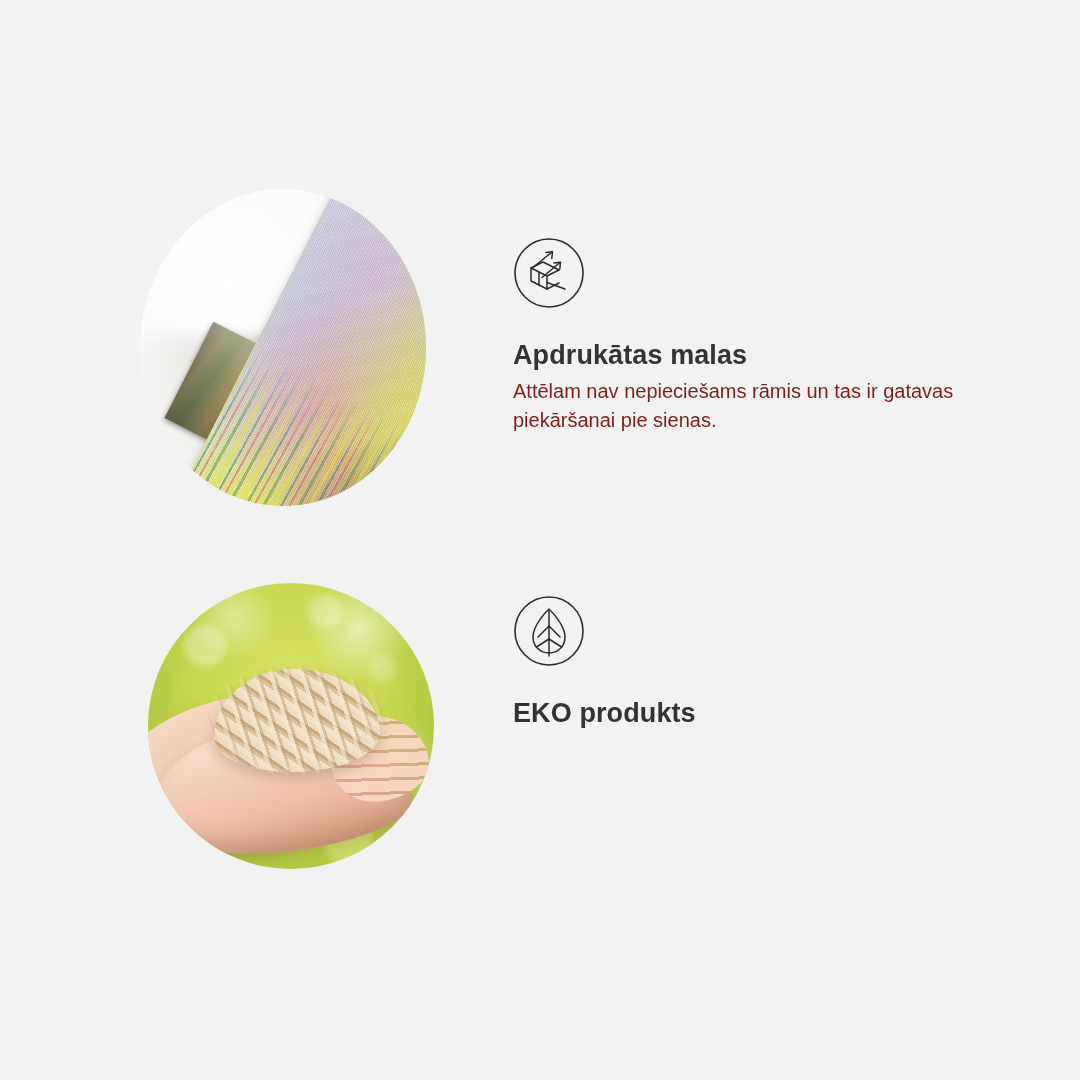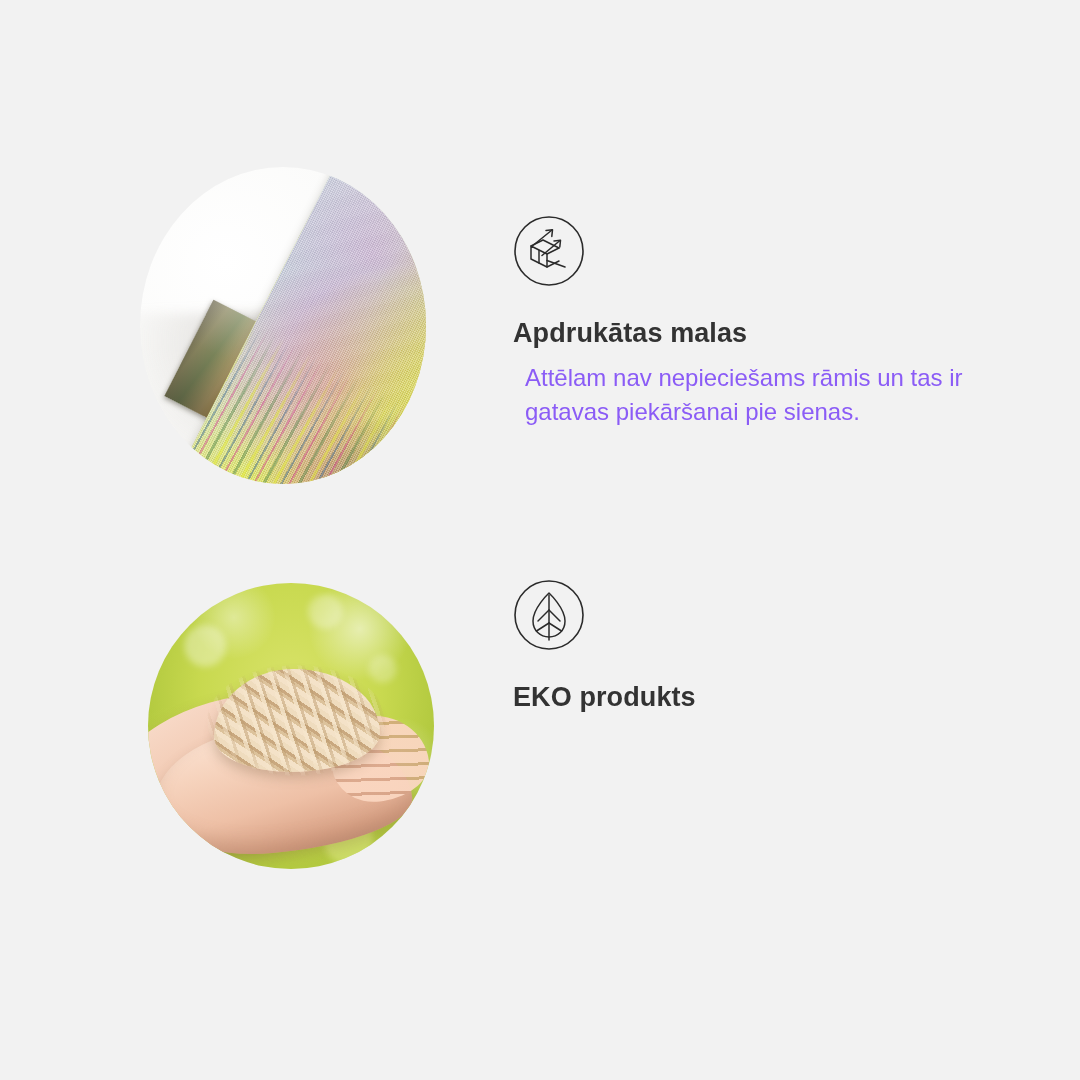--- a/index.html
+++ b/index.html
@@ -20,21 +20,21 @@
     inset: 0;
     background: #f2f2f2;
   }
 
   
   .feature {
     position: absolute;
     left: 0;
     width: 1080px;
   }
-  .feature-1 { top: 157px; height: 340px; }
+  .feature-1 { top: 179px; height: 340px; }
   .feature-2 { top: 575px; height: 300px; }
 
   
   .photo-circle {
     position: absolute;
     border-radius: 50%;
     overflow: hidden;
     background: #efefef;
   }
   .photo-1 {
@@ -252,42 +252,42 @@
     mask-image: radial-gradient(ellipse at 50% 50%, rgba(0,0,0,1) 48%, rgba(0,0,0,0) 74%);
   }
 
   
   .content {
     position: absolute;
     left: 513px;
     width: 500px;
   }
   .content-1 { top: 58px; }
-  .content-2 { top: 4px; }
+  .content-2 { top: 20px; }
 
   .feature-icon {
     width: 72px;
     height: 72px;
     display: block;
   }
   .feature-icon svg { display: block; }
 
   .feature-heading {
     margin: 30px 0 6px 0;
     font-size: 27px;
     font-weight: bold;
     color: #333333;
     letter-spacing: 0.1px;
     line-height: 1.2;
   }
   .feature-body {
-    margin: 12px;
-    font-size: 24px;
+    margin: 0;
+    font-size: 20px;
     font-weight: normal;
-    color: #8b5cf6;
+    color: #7f1d1d;
     line-height: 1.42;
     max-width: 480px;
   }
 </style>
 </head>
 <body>
 
 <div class="page">
 
   <section class="feature feature-1">

